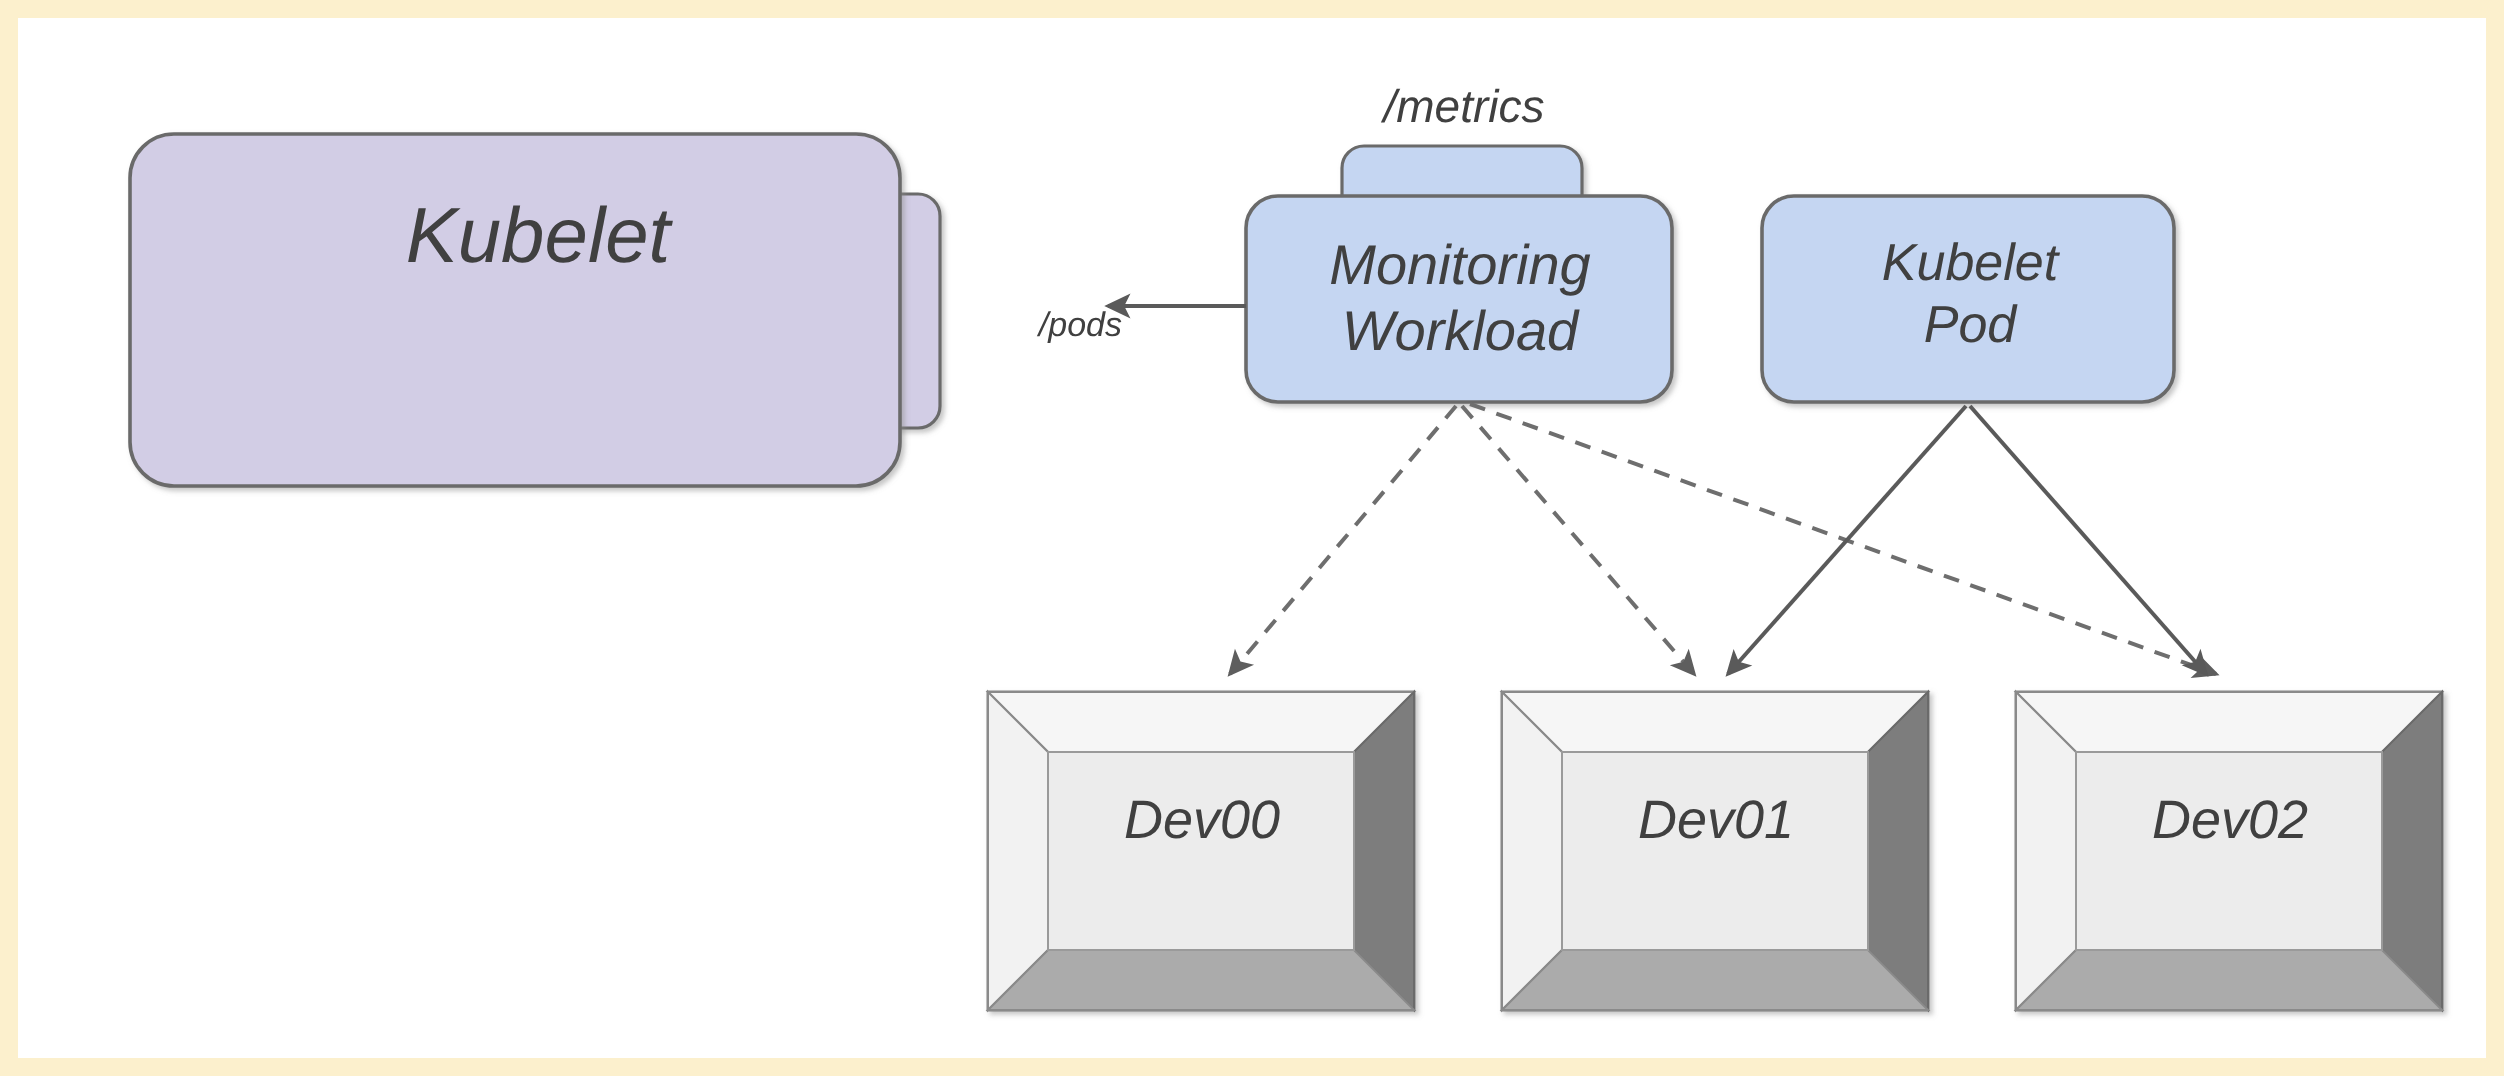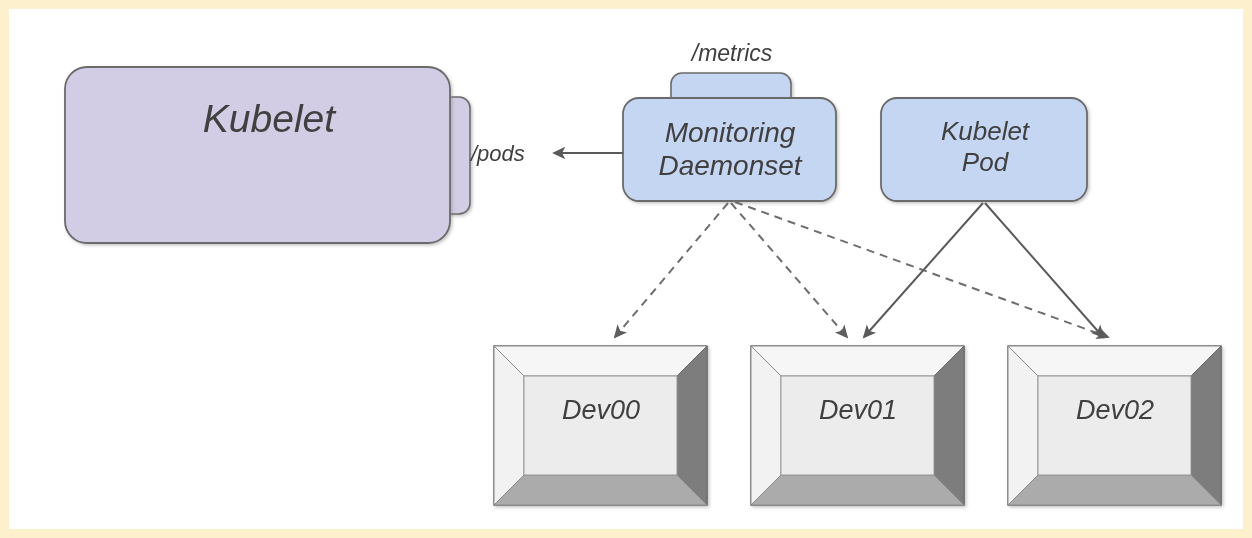--- a/index.html
+++ b/index.html
@@ -31,22 +31,22 @@
     text-align: center;
     line-height: 1.18;
     pointer-events: none;
     font-style: italic;
   }
   #kubelet-label {
     left: 80px; top: 87px; width: 360px;
     font-size: 39px;
   }
   #pods-label {
-    left: 462px; top: 132px; width: 90px;
-    font-size: 22px; text-align: left;
+    left: 462px; top: 144px; width: 90px;
+    font-size: 17px; text-align: right;
   }
   #metrics-label {
     left: 650px; top: 31px; width: 146px;
     font-size: 23px;
   }
   #monitoring-label {
     left: 620px; top: 107px; width: 202px;
     font-size: 28px;
   }
   #workload-label {
@@ -139,21 +139,21 @@
 
     <line x1="976" y1="194" x2="1094" y2="328" stroke="#5a5a5a" stroke-width="2" marker-end="url(#arrow-solid)"></line>
   </svg>
 
   <div class="lbl" id="kubelet-label">Kubelet</div>
 
   <div class="lbl" id="pods-label">/pods</div>
 
   <div class="lbl" id="metrics-label">/metrics</div>
 
-  <div class="lbl" id="monitoring-label"><span>Monitoring</span><br><span>Daemonset</span></div>
+  <div class="lbl" id="monitoring-label"><span>Monitoring</span><br><span>Workload</span></div>
 
   <div class="lbl" id="workload-label"><span>Kubelet</span><br><span>Pod</span></div>
 
   <div class="lbl dev-label" id="dev0-label">Dev00</div>
 
   <div class="lbl dev-label" id="dev1-label">Dev01</div>
 
   <div class="lbl dev-label" id="dev2-label">Dev02</div>
 
 </div>

